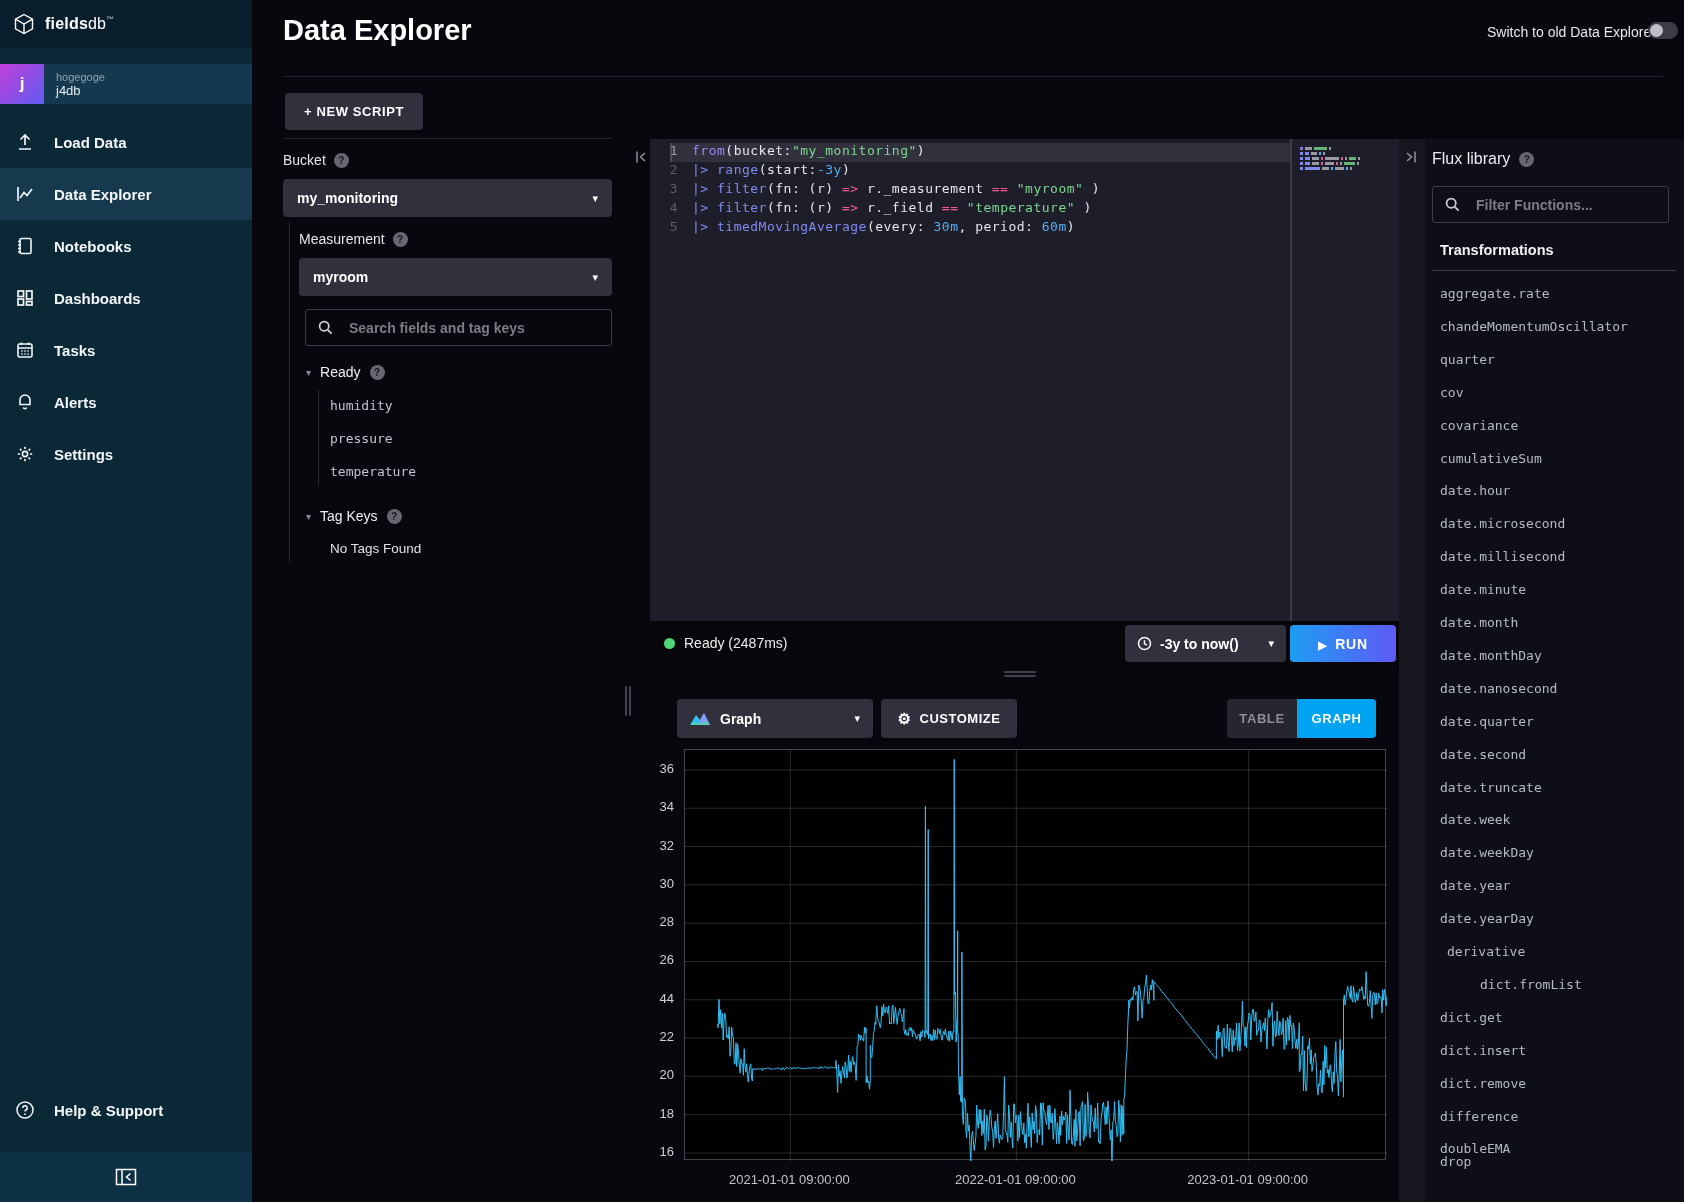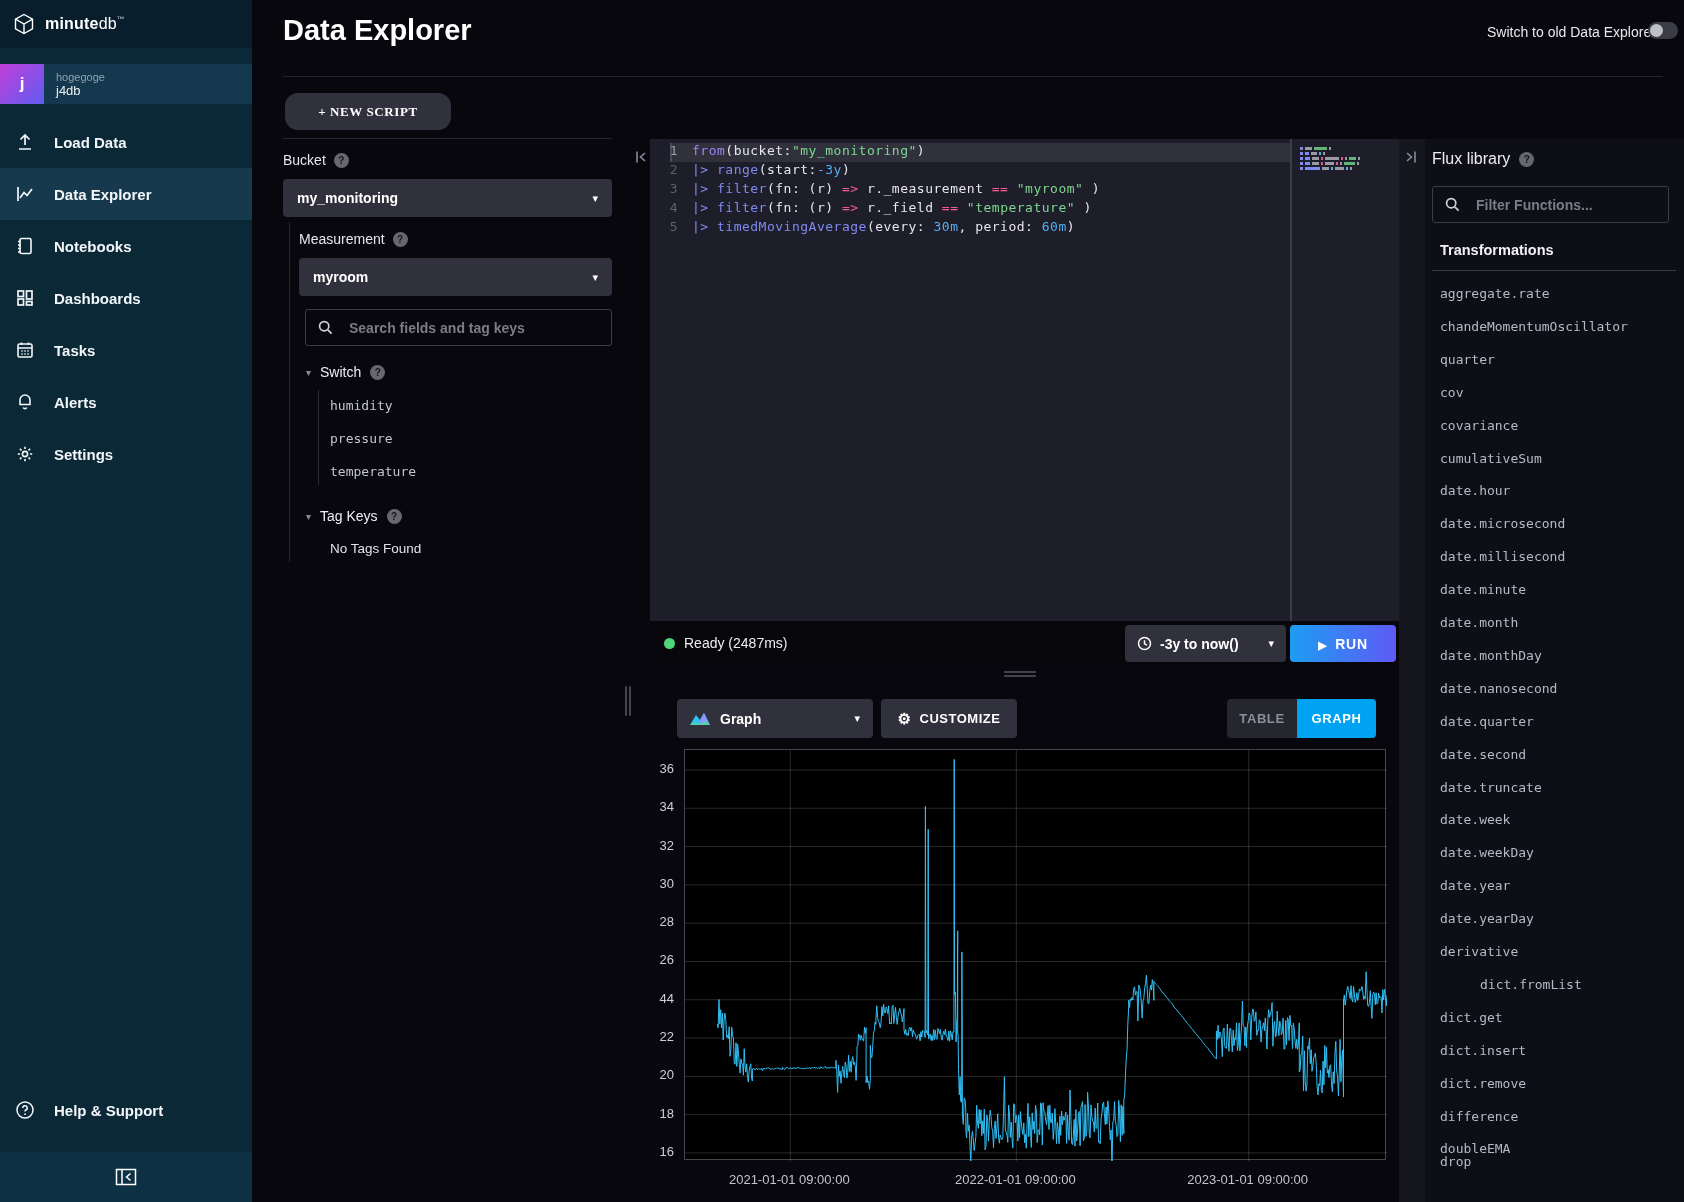--- a/index.html
+++ b/index.html
@@ -29,23 +29,23 @@
     display:flex; align-items:center; justify-content:center; cursor:pointer; }
   
   #page-title { position:absolute; left:283px; top:14px; font-size:29px; font-weight:bold; color:#fff; }
   #switch-old { position:absolute; left:1487px; top:24px; font-size:14px; color:#e8e8ec; }
   #switch-toggle { position:absolute; left:1648px; top:22px; width:30px; height:17px; background:#3c3c47;
     border-radius:9px; cursor:pointer; }
   #switch-toggle .knob { position:absolute; left:2px; top:2px; width:13px; height:13px; border-radius:50%;
     background:#bfbfc8; }
   #header-rule { position:absolute; left:283px; top:76px; width:1380px; height:1px; background:#222230; }
   
-  #new-script-btn { position:absolute; left:285px; top:93px; width:166px; height:37px; background:#31313d;
-    border:none; border-radius:13px; color:#fff; font-weight:bold; font-size:13px; letter-spacing:.6px;
-    cursor:pointer; font-family:Liberation Serif, serif; }
+  #new-script-btn { position:absolute; left:285px; top:93px; width:138px; height:37px; background:#31313d;
+    border:none; border-radius:4px; color:#fff; font-weight:bold; font-size:13px; letter-spacing:.6px;
+    cursor:pointer; font-family:Liberation Sans, sans-serif; }
   #qb-rule { position:absolute; left:283px; top:138px; width:329px; height:1px; background:#26262f; }
   .field-label { font-size:14px; color:#e6e6ea; display:flex; align-items:center; gap:8px; }
   .qmark { width:15px; height:15px; border-radius:50%; background:#67676f; color:#15151d;
     font-size:10px; font-weight:bold; display:inline-flex; align-items:center; justify-content:center; }
   .dropdown { position:absolute; height:38px; background:#31313d; border-radius:4px; display:flex;
     align-items:center; padding:0 14px; cursor:pointer; }
   .dropdown .val { font-weight:bold; font-size:14px; color:#fff; flex:1; }
   .chev { color:#fff; font-size:11px; }
   #indent-line { position:absolute; left:289px; top:222px; width:1px; height:340px; background:#26262f; }
   .search-box { position:absolute; border:1px solid #3c3c46; border-radius:3px; background:transparent;
@@ -121,21 +121,21 @@
 <body>
 
 <nav id="sidebar">
   <div id="logo-band">
     <span>
       <svg class="ic" width="22" height="22" viewBox="0 0 22 22" fill="none" stroke="#fff" stroke-width="1.4">
         <polygon points="11,1.5 19.5,6.2 19.5,15.8 11,20.5 2.5,15.8 2.5,6.2"></polygon>
         <path d="M2.5,6.2 L11,11 L19.5,6.2 M11,11 V20.5"></path>
       </svg>
     </span>
-    <span class="wordmark"><b>minute</b><span class="lite">db</span><span class="tm">™</span></span>
+    <span class="wordmark"><b>fields</b><span class="lite">db</span><span class="tm">™</span></span>
   </div>
   <div id="user-block">
     <div id="avatar">j</div>
     <div id="user-names">
       <div id="user-org">hogegoge</div>
       <div id="user-id">j4db</div>
     </div>
   </div>
   <div id="nav-list">
       <div class="nav-item" style="top: 116px;">
@@ -257,21 +257,21 @@
     <svg class="ic" width="15" height="15" viewBox="0 0 15 15" fill="none" stroke="#cfd2d9" stroke-width="1.7">
       <circle cx="6.2" cy="6.2" r="4.6"></circle>
         <path d="M9.8 9.8 L13.6 13.6"></path>
     </svg>
   </span>
   <span class="ph">Search fields and tag keys</span>
 </div>
 
 <div class="tree-head" style="left:306px; top:364px;">
   <span class="caret">▾</span>
-  <span class="t">Switch</span>
+  <span class="t">Ready</span>
   <span class="qmark">?</span>
 </div>
 <div id="fields-line"></div>
 <div id="fields-list">
     <div class="mono-item" style="top: 398px;">humidity</div>
     <div class="mono-item" style="top: 431px;">pressure</div>
     <div class="mono-item" style="top: 464px;">temperature</div>
   </div>
 
 <div class="tree-head" style="left:306px; top:508px;">
@@ -416,21 +416,21 @@
     <div class="fn-item" style="top: 615px;">date.month</div>
     <div class="fn-item" style="top: 647.9px;">date.monthDay</div>
     <div class="fn-item" style="top: 680.8px;">date.nanosecond</div>
     <div class="fn-item" style="top: 713.7px;">date.quarter</div>
     <div class="fn-item" style="top: 746.6px;">date.second</div>
     <div class="fn-item" style="top: 779.5px;">date.truncate</div>
     <div class="fn-item" style="top: 812.4px;">date.week</div>
     <div class="fn-item" style="top: 845.3px;">date.weekDay</div>
     <div class="fn-item" style="top: 878.2px;">date.year</div>
     <div class="fn-item" style="top: 911.1px;">date.yearDay</div>
-    <div class="fn-item" style="top: 944px;">derivative</div>
+    <div class="fn-item" style="top: 944px; margin-left: 7px;">derivative</div>
     <div class="fn-item" style="top: 976.9px; margin-left: 40px;">dict.fromList</div>
     <div class="fn-item" style="top: 1009.8px;">dict.get</div>
     <div class="fn-item" style="top: 1042.7px;">dict.insert</div>
     <div class="fn-item" style="top: 1075.6px;">dict.remove</div>
     <div class="fn-item" style="top: 1108.5px;">difference</div>
     <div class="fn-item" style="top: 1141.4px;">doubleEMA</div>
     <div class="fn-item" style="top: 1154px;">drop</div>
   </div>
 
 </body></html>

